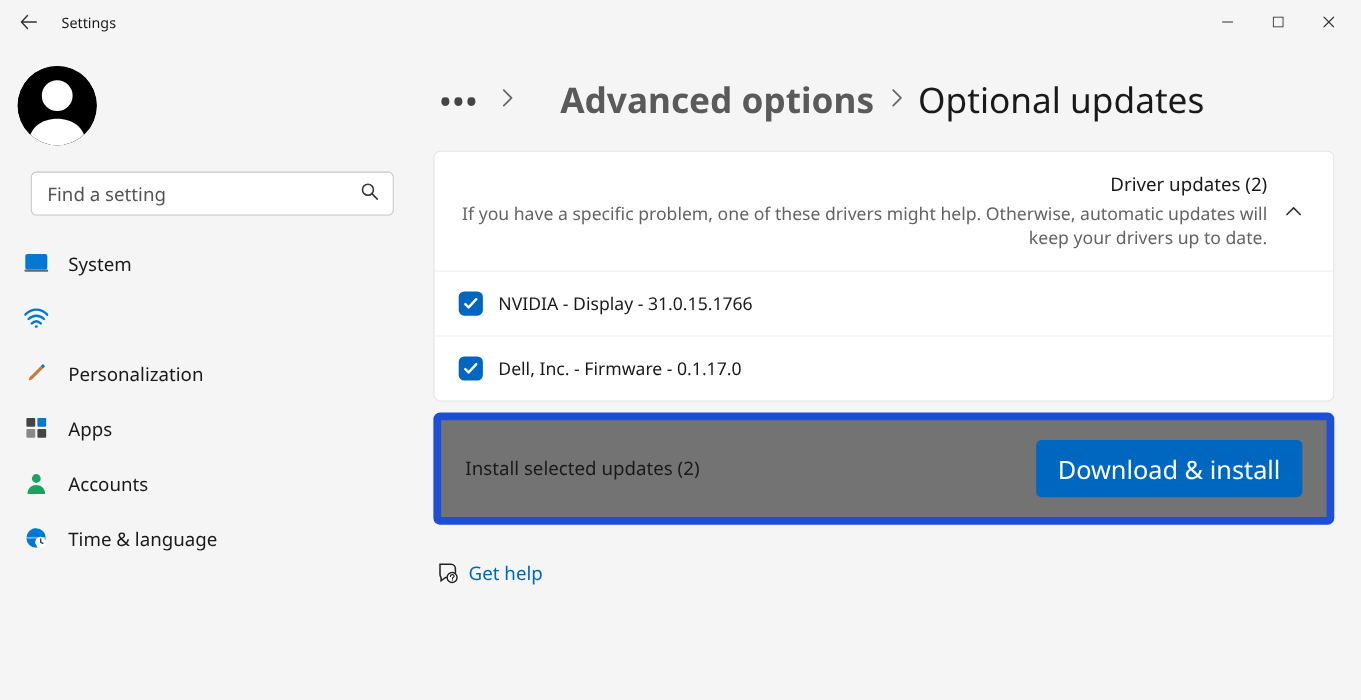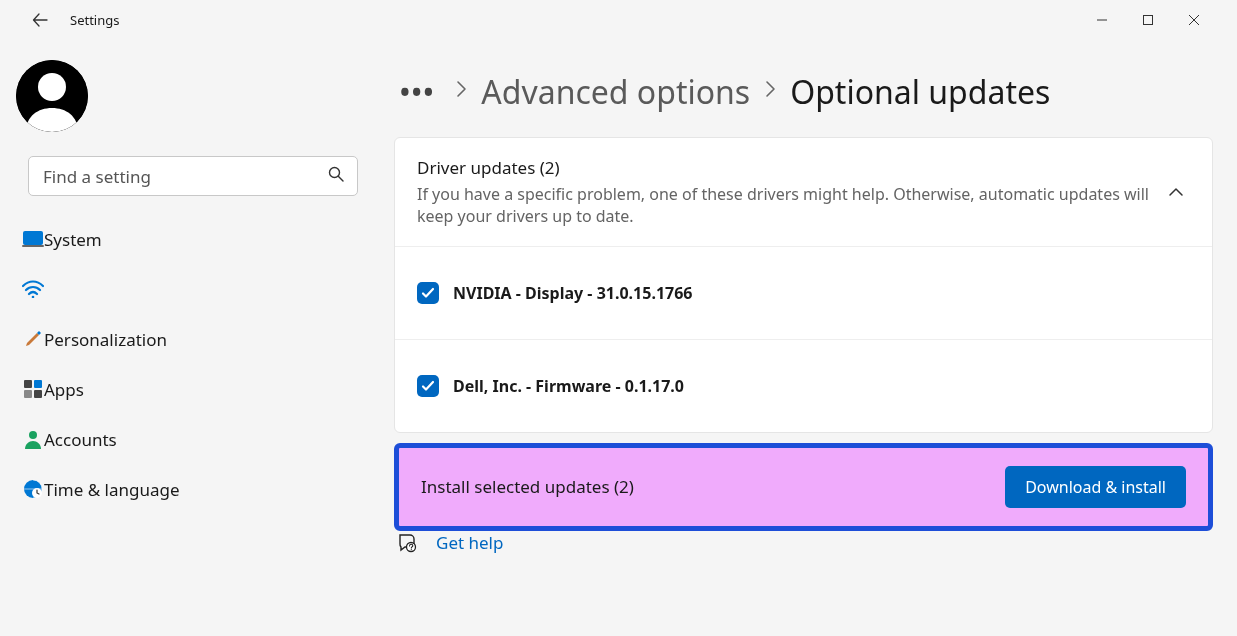--- a/index.html
+++ b/index.html
@@ -1,19 +1,19 @@
 <!DOCTYPE html>
 <html><head>
 <meta charset="utf-8">
 <style>
   * { box-sizing: border-box; margin: 0; padding: 0; font-family: "Segoe UI", -apple-system, system-ui, sans-serif; }
   body { background: #f5f5f5; width: 1237px; height: 636px; overflow: hidden; color: #1a1a1a; }
 
   
-  .titlebar { height: 40px; display: flex; align-items: center; padding: 0 20px; }
+  .titlebar { height: 40px; display: flex; align-items: center; padding: 0 6px; }
   .back-btn { width: 40px; height: 40px; display: flex; align-items: center; justify-content: center; border: none; background: transparent; cursor: pointer; border-radius: 4px; }
   .titlebar-title { font-size: 13px; margin-left: 10px; color: #1a1a1a; }
   .win-controls { margin-left: auto; display: flex; }
   .win-btn { width: 46px; height: 30px; display: flex; align-items: center; justify-content: center; border: none; background: transparent; cursor: pointer; }
 
   
   .app { display: flex; height: calc(100% - 40px); }
   .sidebar { width: 370px; padding: 14px 12px 0 12px; }
   .main { flex: 1; padding: 30px 24px 0 24px; }
 
@@ -24,46 +24,46 @@
   .user-lines { font-size: 12px; color:#6a6a6a; line-height:1.3; }
 
   
   .search-wrap { position: relative; margin: 6px 0 18px 16px; }
   .search-input { width: 100%; height: 40px; border: 1px solid #c8c8c8; border-radius: 5px; background: #fff; padding: 0 44px 0 14px; font-size: 17px; color: #555; outline: none; }
   .search-input::placeholder { color: #555; }
   .search-icon { position: absolute; right: 14px; top: 50%; transform: translateY(-50%); color: #333; }
 
   
   .nav { list-style: none; }
-  .nav-item { display:flex; align-items:center; height:50px; padding:0 10px; border-radius:4px; cursor:pointer; font-size:17px; color:#1a1a1a; }
+  .nav-item { display:flex; align-items:center; gap:18px; height:50px; padding:0 10px; border-radius:4px; cursor:pointer; font-size:17px; color:#1a1a1a; }
   .nav-icon { width:22px; height:22px; display:flex; align-items:center; justify-content:center; }
 
   
   .breadcrumb { display:flex; align-items:center; gap:14px; margin-bottom: 24px; flex-wrap: nowrap; }
   .bc-ellipsis { font-size: 26px; color:#444; letter-spacing:2px; padding:0 6px; cursor:pointer; line-height:1; font-weight:700;}
   .bc-chevron { color:#666; }
-  .bc-link { font-size: 32px; font-weight:400; color:#5a5a5a; white-space:nowrap; cursor:pointer;}
+  .bc-link { font-size: 32px; font-weight:700; color:#5a5a5a; white-space:nowrap; cursor:pointer;margin-left:28px;}
   .bc-current { font-size: 32px; font-weight:400; color:#1a1a1a; white-space:nowrap;}
 
   
   .card-group { border:1px solid #e5e5e5; border-radius:6px; background:#fff; overflow:hidden; }
-  .card-header { padding:18px 60px 18px 22px; position:relative; }
+  .card-header { padding:18px 60px 18px 22px; position:relative;text-align:right; }
   .card-title { font-size:17px; color:#1a1a1a; margin-bottom:4px;}
   .card-sub { font-size:16px; color:#646464; line-height:1.4; max-width: 740px;}
   .expand-btn { position:absolute; right:20px; top:50%; transform:translateY(-50%); width:32px; height:32px; display:flex; align-items:center; justify-content:center; border:none; background:transparent; cursor:pointer; border-radius:4px;}
-  .driver-row { display:flex; align-items:center; gap:14px; padding:35px 22px; border-top:1px solid #eee; font-size:16px;font-weight:bold;}
+  .driver-row { display:flex; align-items:center; gap:14px; padding:18px 22px; border-top:1px solid #eee; font-size:16px;}
   .checkbox { width:22px; height:22px; border-radius:5px; background:#0067c0; display:flex; align-items:center; justify-content:center; cursor:pointer; flex-shrink:0;}
   .checkbox svg { stroke:#fff; }
 
-  .install-card { margin-top:10px; border:5px solid #1d4ed8; border-radius:6px; background:#f0abfc; padding:18px 22px; display:flex; align-items:center; justify-content:space-between;}
+  .install-card { margin-top:10px; border:7px solid #1d4ed8; border-radius:6px; background:#737373; padding:18px 22px; display:flex; align-items:center; justify-content:space-between;}
   .install-text { font-size:17px; }
-  .download-btn { background:#0067c0; color:#fff; border:none; border-radius:5px; padding:10px 20px; font-size:16px; cursor:pointer;}
-
-  
-  .help-row { display:flex; gap:18px; padding-left:2px;}
+  .download-btn { background:#0067c0; color:#fff; border:none; border-radius:5px; padding:10px 20px; font-size:23px; cursor:pointer;}
+
+  
+  .help-row { display:flex; gap:8px; margin-top:32px; padding-left:2px;}
   .help-icon { width:22px; height:22px; }
   .help-link { color:#0067c0; font-size:17px; cursor:pointer;}
 </style>
 </head>
 <body>
 
 <div class="titlebar">
   <button class="back-btn">
     <svg width="16" height="16" viewBox="0 0 16 16" fill="none">
         <path d="M7 2 1.5 8 7 14M2 8h13" stroke="#333" stroke-width="1.3" stroke-linecap="round" stroke-linejoin="round"></path>

